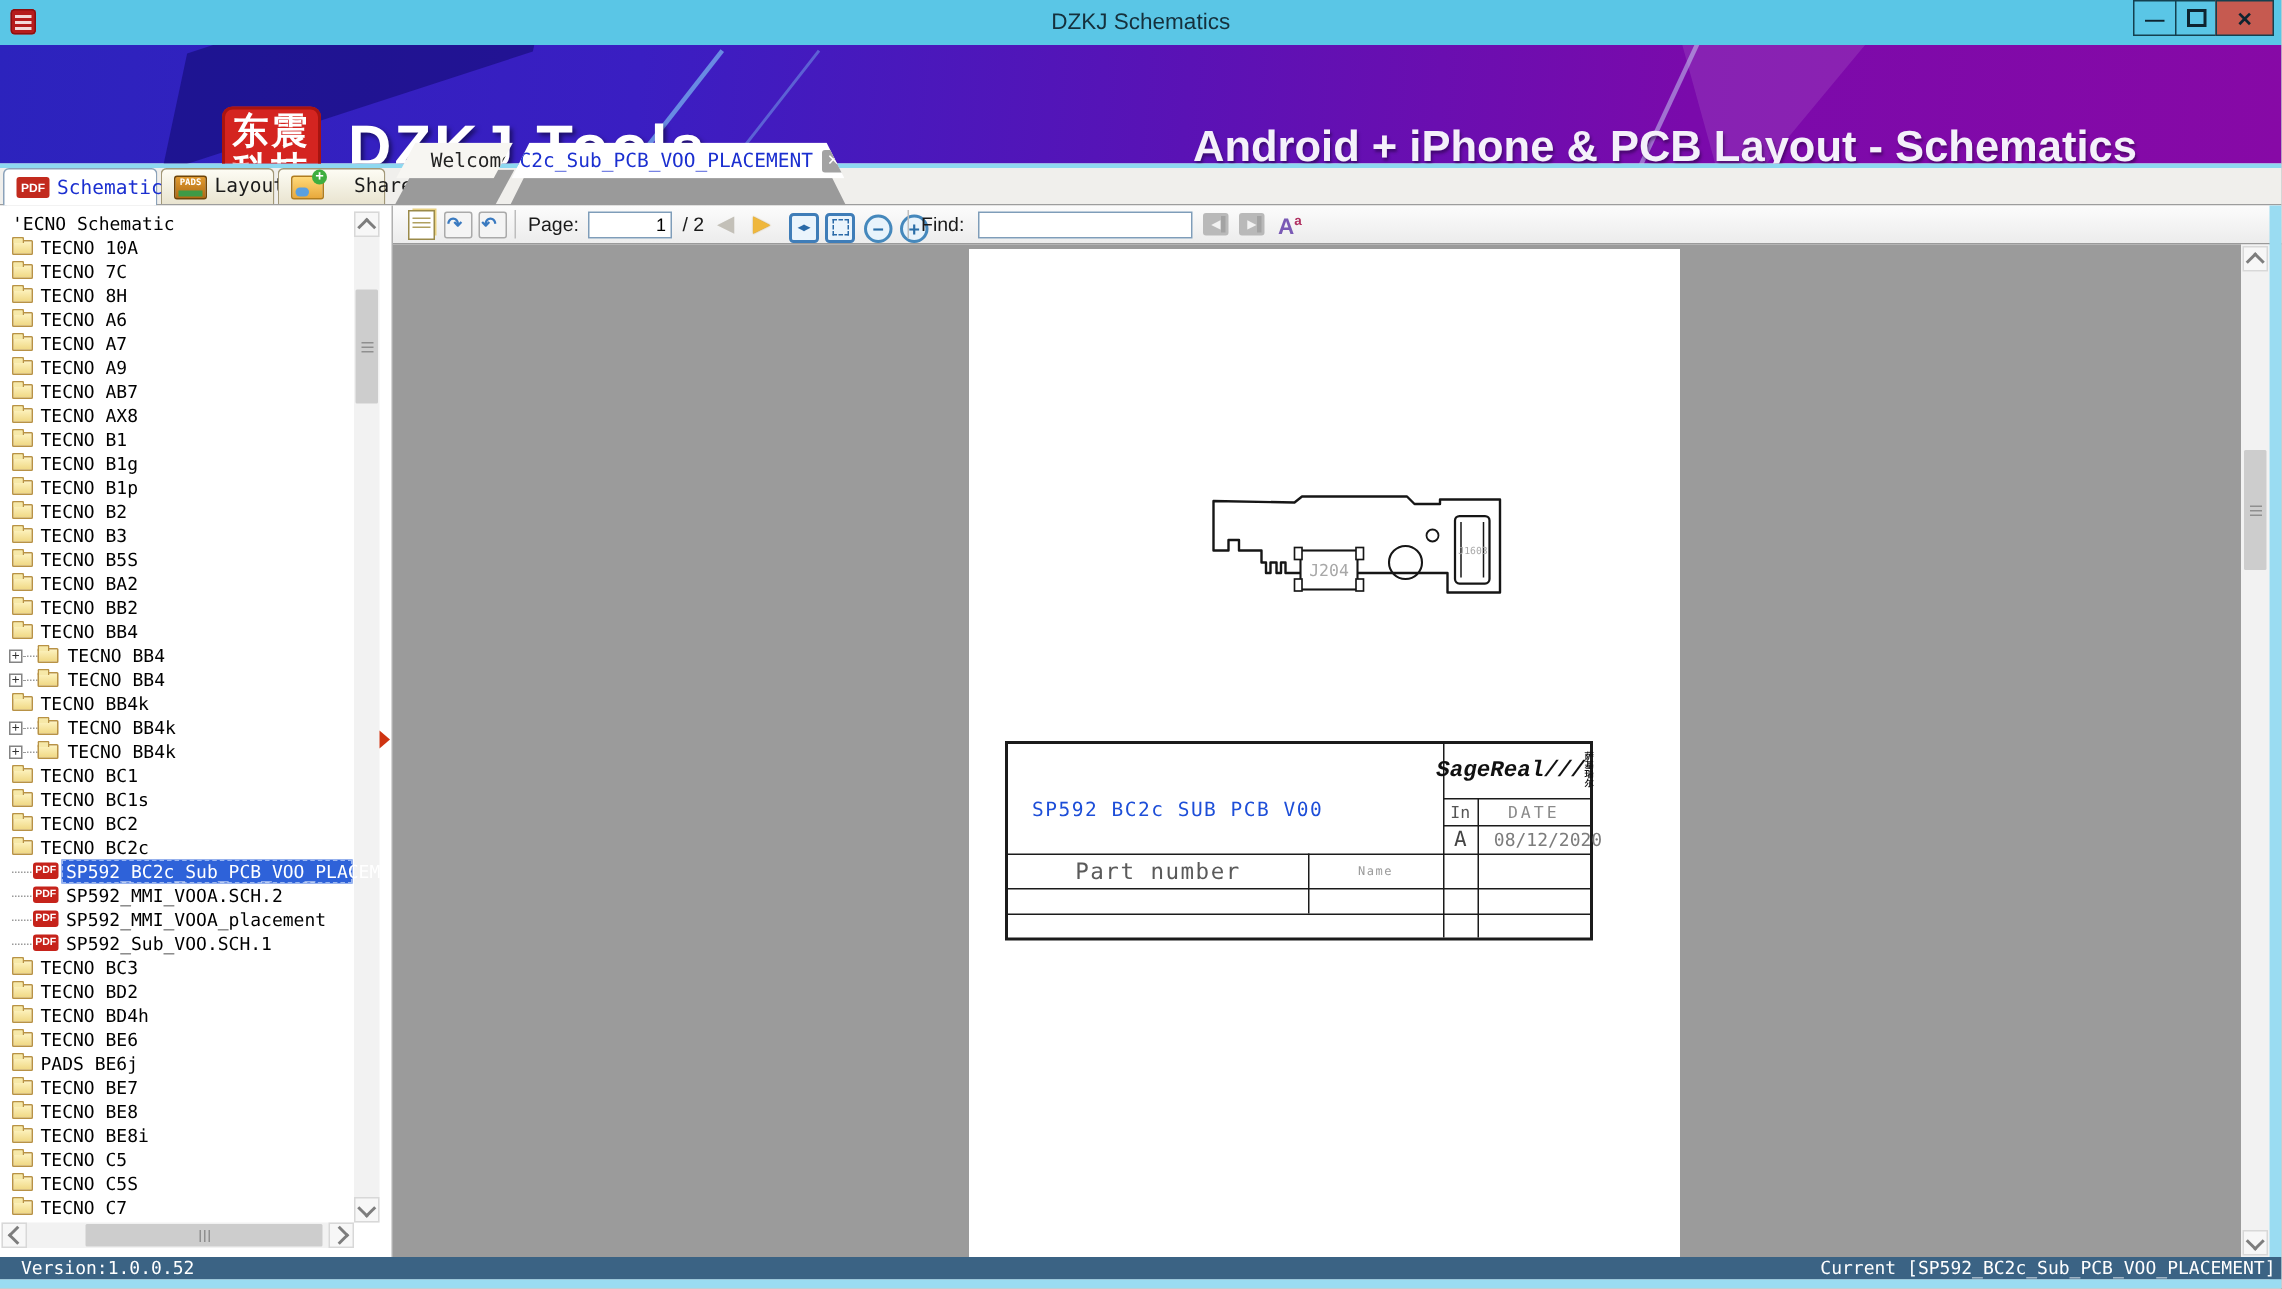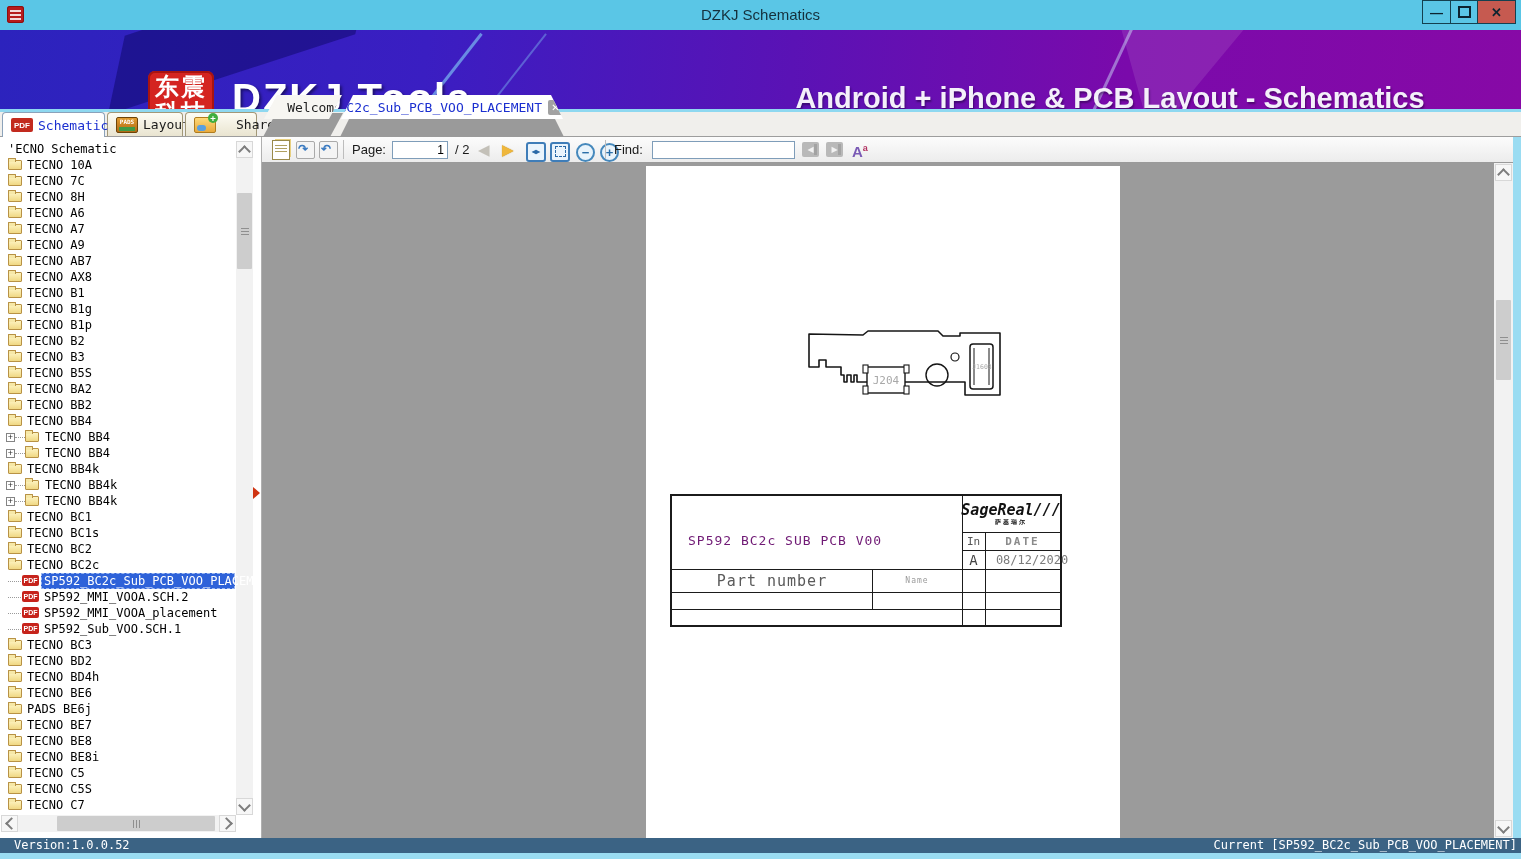--- a/index.html
+++ b/index.html
@@ -147,26 +147,26 @@
 
   
   .pcbsvg{position:absolute;left:144px;top:157px;}
   .cadtext{font-family:"DejaVu Sans Mono",monospace;fill:#a8a8a8;}
 
   
   .tblock{position:absolute;left:24px;top:328px;width:392px;height:133px;border:2px solid #1b1b1b;box-sizing:border-box;
           font-family:"DejaVu Sans Mono",monospace;color:#666;}
   .tb-line{position:absolute;background:#1b1b1b;}
   .tb-cell{position:absolute;display:flex;align-items:center;justify-content:center;box-sizing:border-box;}
-  .tb-title{left:16px;top:34px;width:260px;height:20px;justify-content:flex-start;font-size:13px;letter-spacing:1px;color:#701a75;}
-  .tb-logo{left:291px;top:1px;width:96px;height:33px;flex-direction:column;line-height:1;color:#111;}
+  .tb-title{left:16px;top:34px;width:260px;height:20px;justify-content:flex-start;font-size:13px;letter-spacing:1px;color:#1d4ed8;}
+  .tb-logo{left:291px;top:1px;width:96px;height:33px;flex-direction:row;line-height:1;color:#111;font-family:Liberation Mono, monospace;}
   .tb-logo-main{font-style:italic;font-weight:bold;font-size:15px;letter-spacing:0;white-space:nowrap;}
   .tb-logo-sub{font-size:6px;font-weight:bold;letter-spacing:2px;margin-top:1px;}
   .tb-in-h{left:290px;top:36px;width:23px;height:18px;font-size:11px;color:#555;}
-  .tb-date-h{left:313px;top:36px;width:75px;height:18px;font-size:11px;color:#8a8a8a;letter-spacing:2px;font-weight:bold;}
+  .tb-date-h{left:313px;top:36px;width:75px;height:18px;font-size:11px;color:#8a8a8a;letter-spacing:2px;}
   .tb-rev{left:290px;top:54px;width:23px;height:19px;font-size:14px;color:#444;}
   .tb-date-v{left:313px;top:54px;width:94px;height:19px;font-size:12px;color:#7c7c7c;}
   .tb-part{left:0;top:73px;width:200px;height:23px;font-size:15px;letter-spacing:1px;color:#5a5a5a;}
   .tb-name{left:200px;top:73px;width:90px;height:23px;font-size:8px;letter-spacing:1px;color:#9a9a9a;}
 
   
   .statusbar{left:0;top:838px;width:1521px;height:15px;background:#3b6384;color:#fff;
              font-family:"DejaVu Sans Mono",monospace;font-size:12px;line-height:15px;}
   .status-left{position:absolute;left:14px;top:0;}
   .status-right{position:absolute;right:4px;top:0;}

